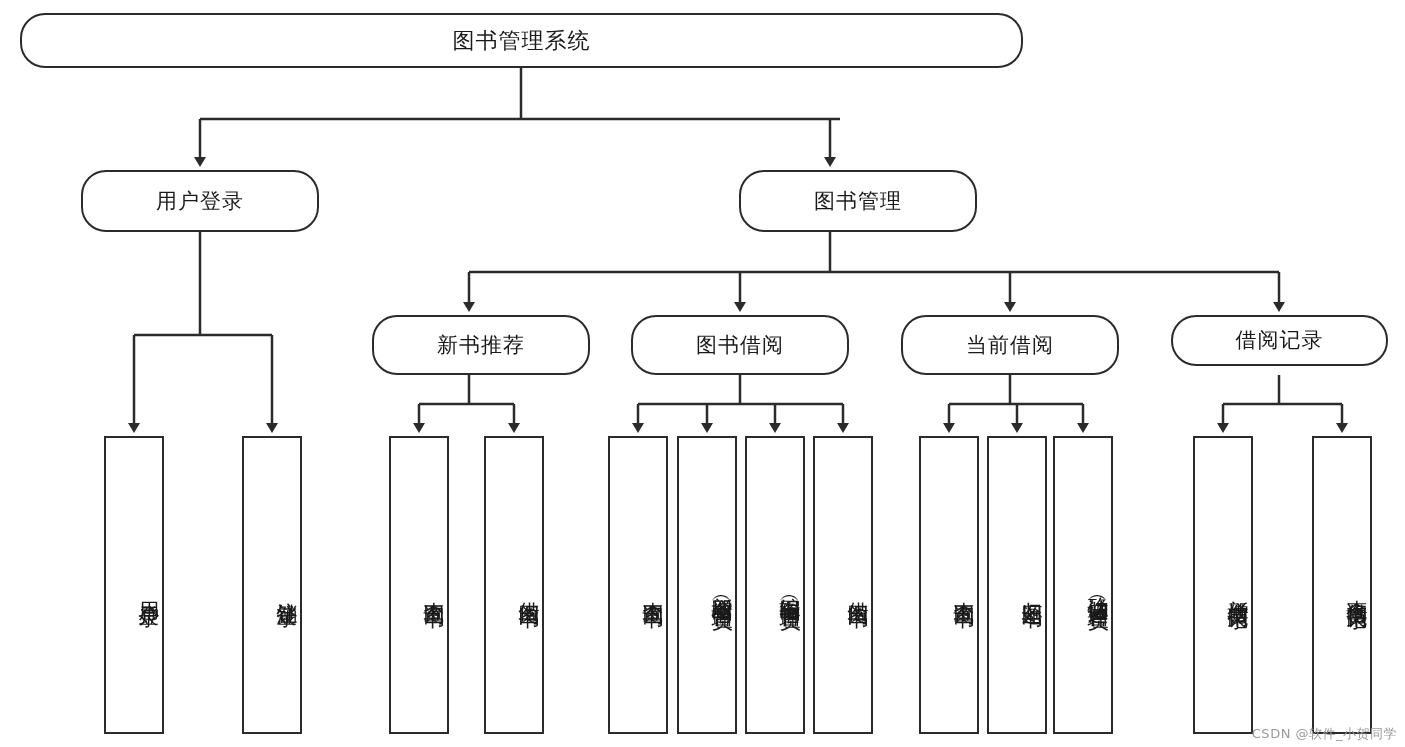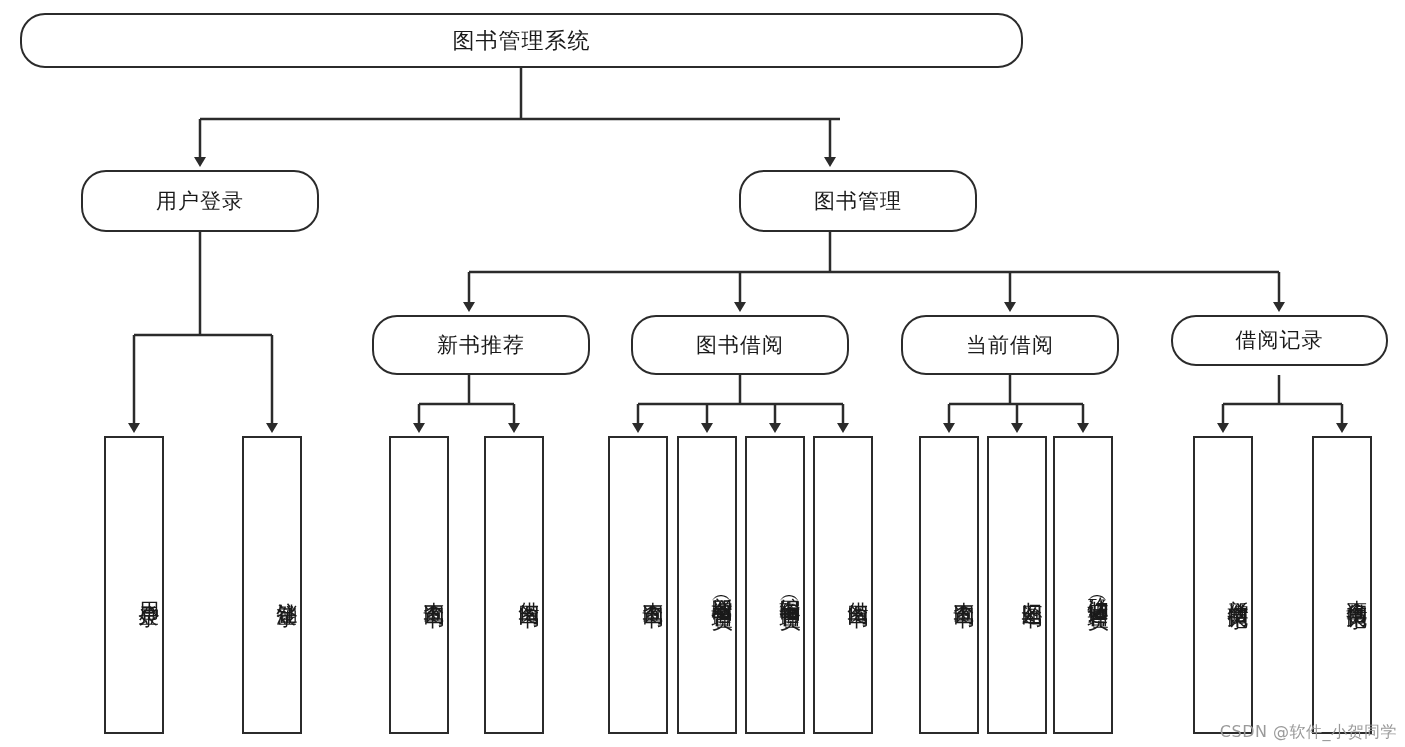--- a/index.html
+++ b/index.html
@@ -52,21 +52,21 @@
     align-items: flex-start;
     justify-content: center;
   }
   .node.root {
     font-size: 22px;
   }
   .watermark {
     position: absolute;
     right: 8px;
     bottom: 4px;
-    font-size: 16px;
+    font-size: 13px;
     color: #9a9a9a;
     white-space: nowrap;
     letter-spacing: 0.5px;
   }
 </style>
 </head>
 <body>
 
 <div id="diagram-root">
 

